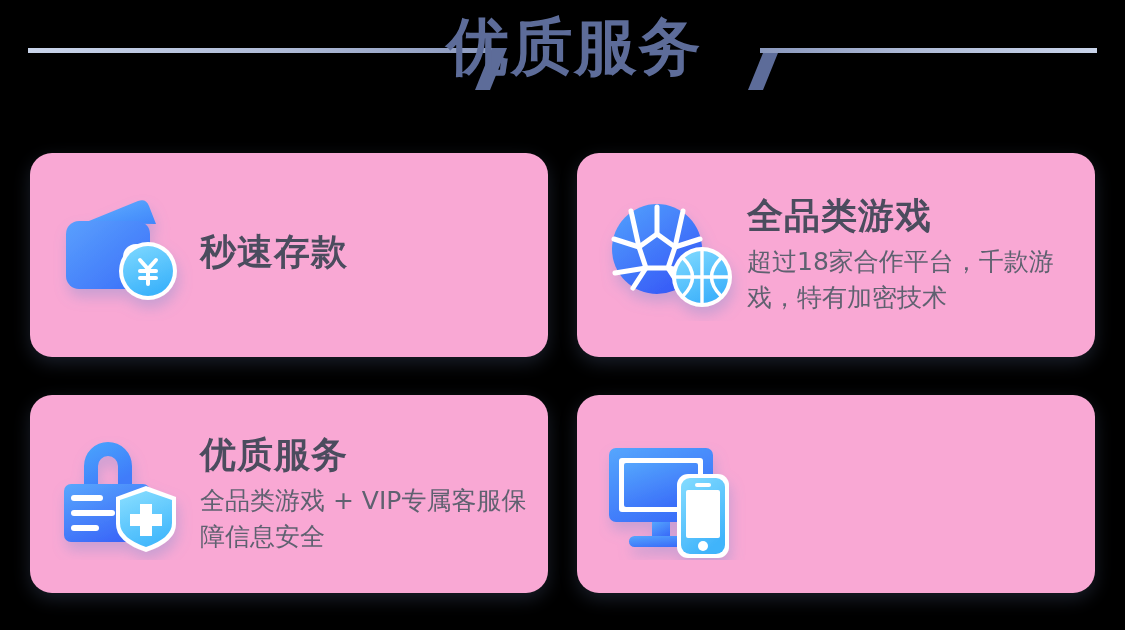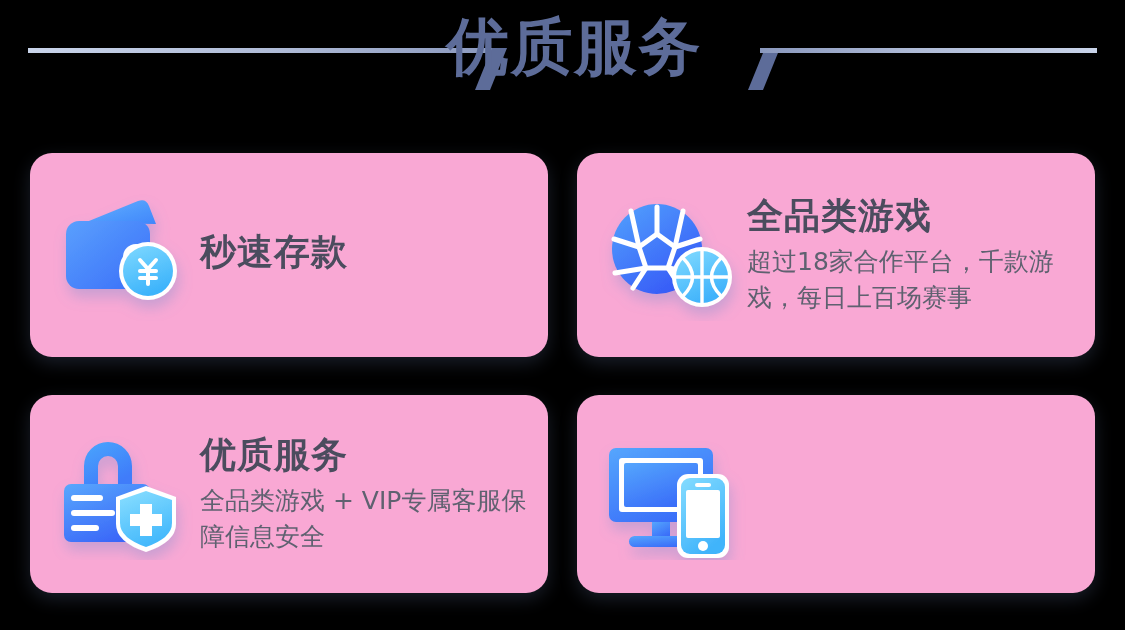--- a/index.html
+++ b/index.html
@@ -219,21 +219,21 @@
             <path d="M103 62 L103 114"></path>
             <path d="M77 88 L129 88"></path>
             <path d="M84 69 Q103 88 84 107"></path>
             <path d="M122 69 Q103 88 122 107"></path>
           </g>
         </g>
       </svg>
     </div>
     <div class="card-text">
       <div class="card-title">全品类游戏</div>
-      <div class="card-desc">超过18家合作平台，千款游戏，每日上百场赛事</div>
+      <div class="card-desc">超过18家合作平台，千款游戏，特有加密技术</div>
     </div>
   </div>
 
   <div class="card">
     <div class="card-icon">
       <svg class="ico-svg" width="148" height="132" viewBox="0 0 148 132">
         <defs>
           <linearGradient id="g-lock" x1="0" y1="0" x2="0.6" y2="1">
             <stop offset="0%" stop-color="#59a8fd"></stop>
               <stop offset="100%" stop-color="#3a66f8"></stop>

